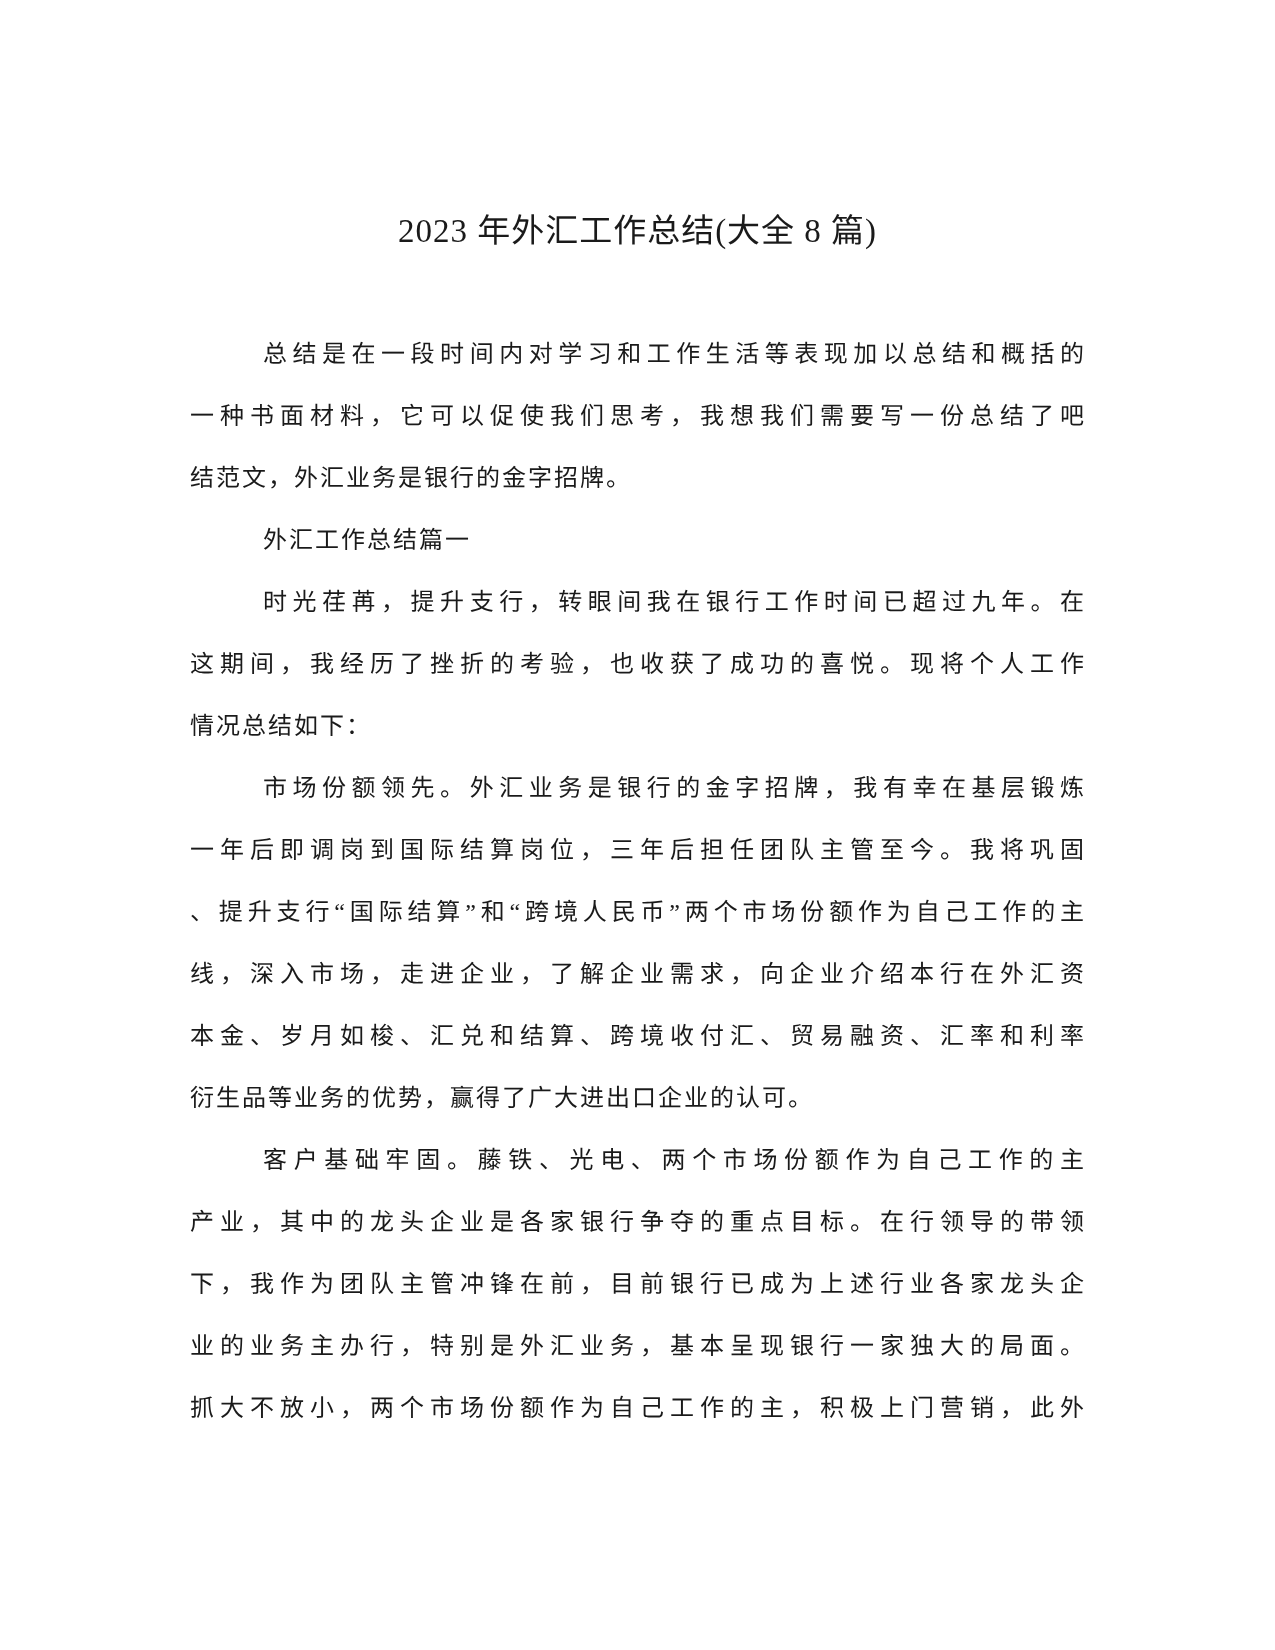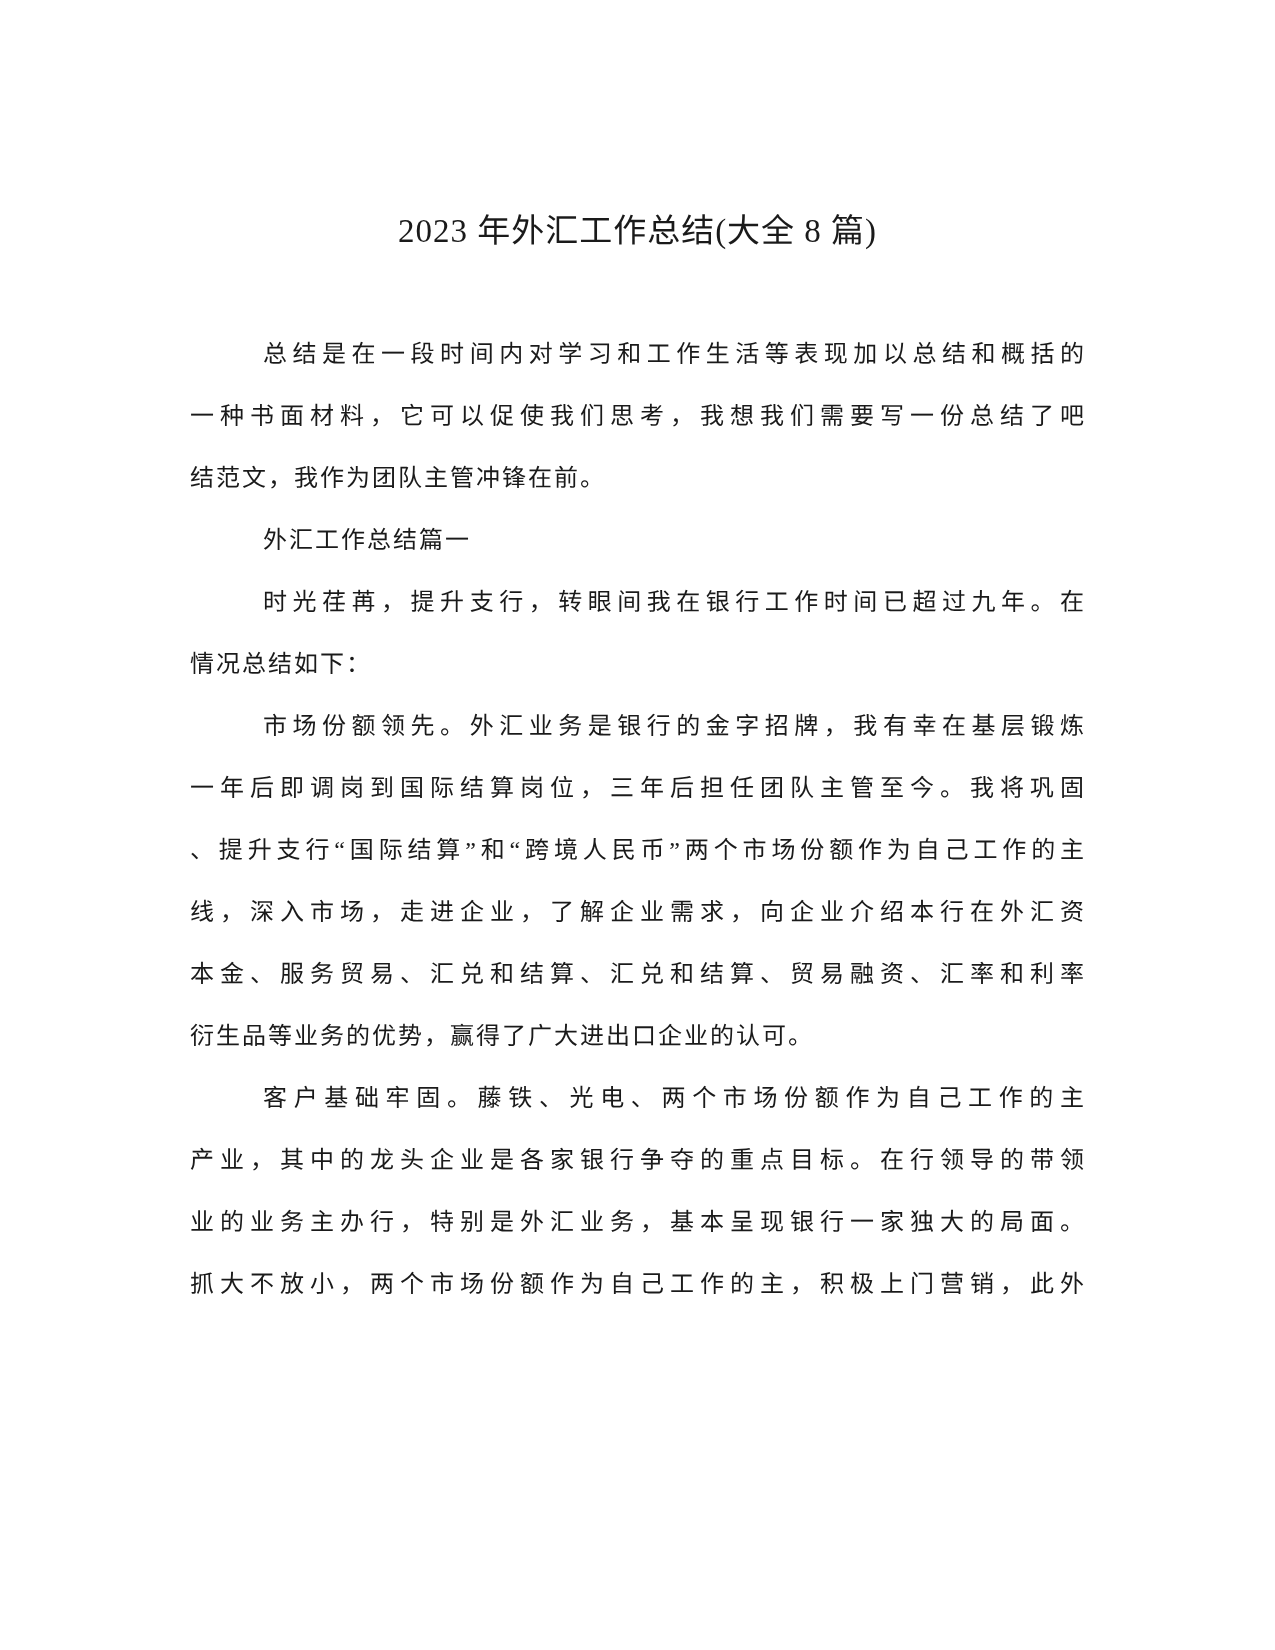--- a/index.html
+++ b/index.html
@@ -51,28 +51,30 @@
   }
 </style>
 </head>
 <body>
 
 <div class="doc-page">
   <h1 class="doc-title">2023 年外汇工作总结(大全 8 篇)</h1>
   <div class="doc-body">
       <div class="text-line justify indent">总结是在一段时间内对学习和工作生活等表现加以总结和概括的</div>
       <div class="text-line justify">一种书面材料，它可以促使我们思考，我想我们需要写一份总结了吧</div>
-      <div class="text-line">结范文，我作为团队主管冲锋在前。</div>
+      <div class="text-line">结范文，外汇业务是银行的金字招牌。</div>
       <div class="text-line indent">外汇工作总结篇一</div>
       <div class="text-line justify indent">时光荏苒，提升支行，转眼间我在银行工作时间已超过九年。在</div>
+      <div class="text-line justify">这期间，我经历了挫折的考验，也收获了成功的喜悦。现将个人工作</div>
       <div class="text-line">情况总结如下：</div>
       <div class="text-line justify indent">市场份额领先。外汇业务是银行的金字招牌，我有幸在基层锻炼</div>
       <div class="text-line justify">一年后即调岗到国际结算岗位，三年后担任团队主管至今。我将巩固</div>
       <div class="text-line justify">、提升支行“国际结算”和“跨境人民币”两个市场份额作为自己工作的主</div>
       <div class="text-line justify">线，深入市场，走进企业，了解企业需求，向企业介绍本行在外汇资</div>
-      <div class="text-line justify">本金、服务贸易、汇兑和结算、汇兑和结算、贸易融资、汇率和利率</div>
+      <div class="text-line justify">本金、岁月如梭、汇兑和结算、跨境收付汇、贸易融资、汇率和利率</div>
       <div class="text-line">衍生品等业务的优势，赢得了广大进出口企业的认可。</div>
       <div class="text-line justify indent">客户基础牢固。藤铁、光电、两个市场份额作为自己工作的主</div>
       <div class="text-line justify">产业，其中的龙头企业是各家银行争夺的重点目标。在行领导的带领</div>
+      <div class="text-line justify">下，我作为团队主管冲锋在前，目前银行已成为上述行业各家龙头企</div>
       <div class="text-line justify">业的业务主办行，特别是外汇业务，基本呈现银行一家独大的局面。</div>
       <div class="text-line justify">抓大不放小，两个市场份额作为自己工作的主，积极上门营销，此外</div>
     </div>
 </div>
 
 </body></html>

